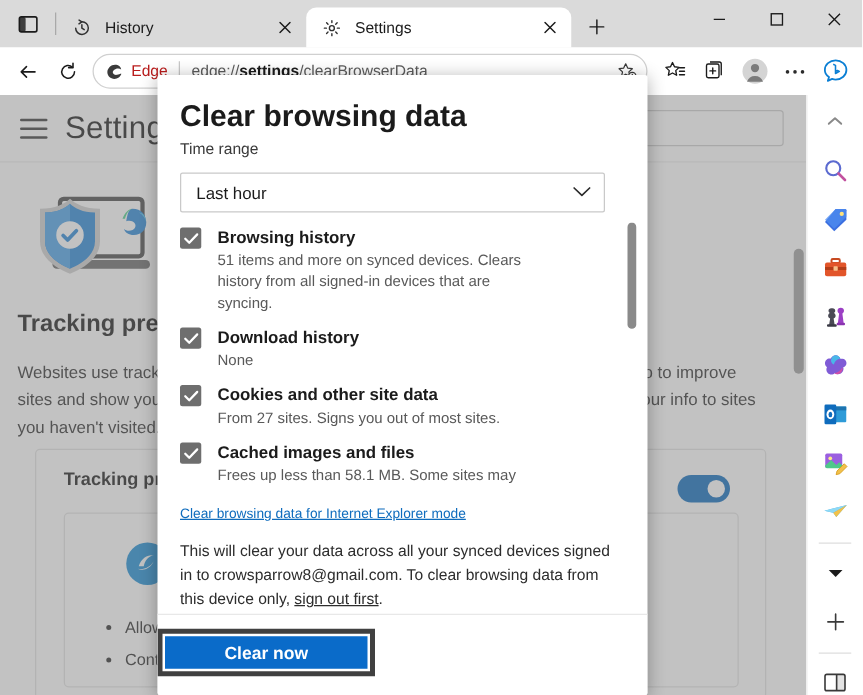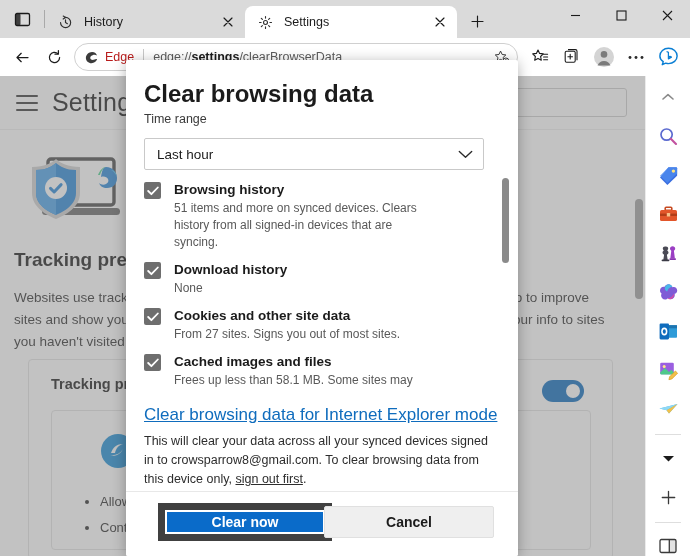--- a/index.html
+++ b/index.html
@@ -401,21 +401,21 @@
   .chk-desc {
     margin-left: 30px;
     font-size: 12px;
     color: #595959;
     line-height: 17px;
     margin-top: 1px;
   }
   .dlg-ielink {
     position: absolute;
     left: 18px; top: 345px;
-    font-size: 17px;
+    font-size: 11px;
     color: #0f6cbd;
     text-decoration: underline;
   }
   .dlg-note {
     position: absolute;
     left: 18px; top: 372px;
     width: 345px;
     font-size: 12.5px;
     color: #2d2d2d;
     line-height: 19px;
@@ -424,23 +424,23 @@
   .dlg-footer {
     position: absolute;
     left: 0; bottom: 0;
     width: 392px;
     height: 64px;
     border-top: 1px solid #e8e8e8;
     background: #ffffff;
   }
   .btn-primary-wrap {
     position: absolute;
-    left: 32px; top: 11px;
+    left: 0; top: 11px;
     width: 174px; height: 38px;
-    border: 7px solid #404040;
+    border: 4px solid #404040;
     box-sizing: border-box;
     padding: 2px;
   }
   .btn-primary {
     width: 100%; height: 100%;
     background: #0a6bc9;
     color: #ffffff;
     font-size: 14px;
     font-weight: 600;
     display: flex; align-items: center; justify-content: center;
@@ -810,17 +810,16 @@
     </div>
 
     <a class="dlg-ielink" href="#">Clear browsing data for Internet Explorer mode</a>
 
     <div class="dlg-note"><span>This will clear your data across all your synced devices signed in to crowsparrow8@gmail.com. To clear browsing data from this device only, </span><a href="#">sign out first</a><span>.</span></div>
 
     <div class="dlg-footer">
       <div class="btn-primary-wrap">
         <div class="btn-primary">Clear now</div>
       </div>
-      <div class="btn-secondary">Cancel</div>
     </div>
   </div>
 
 </div>
 
 </body></html>

